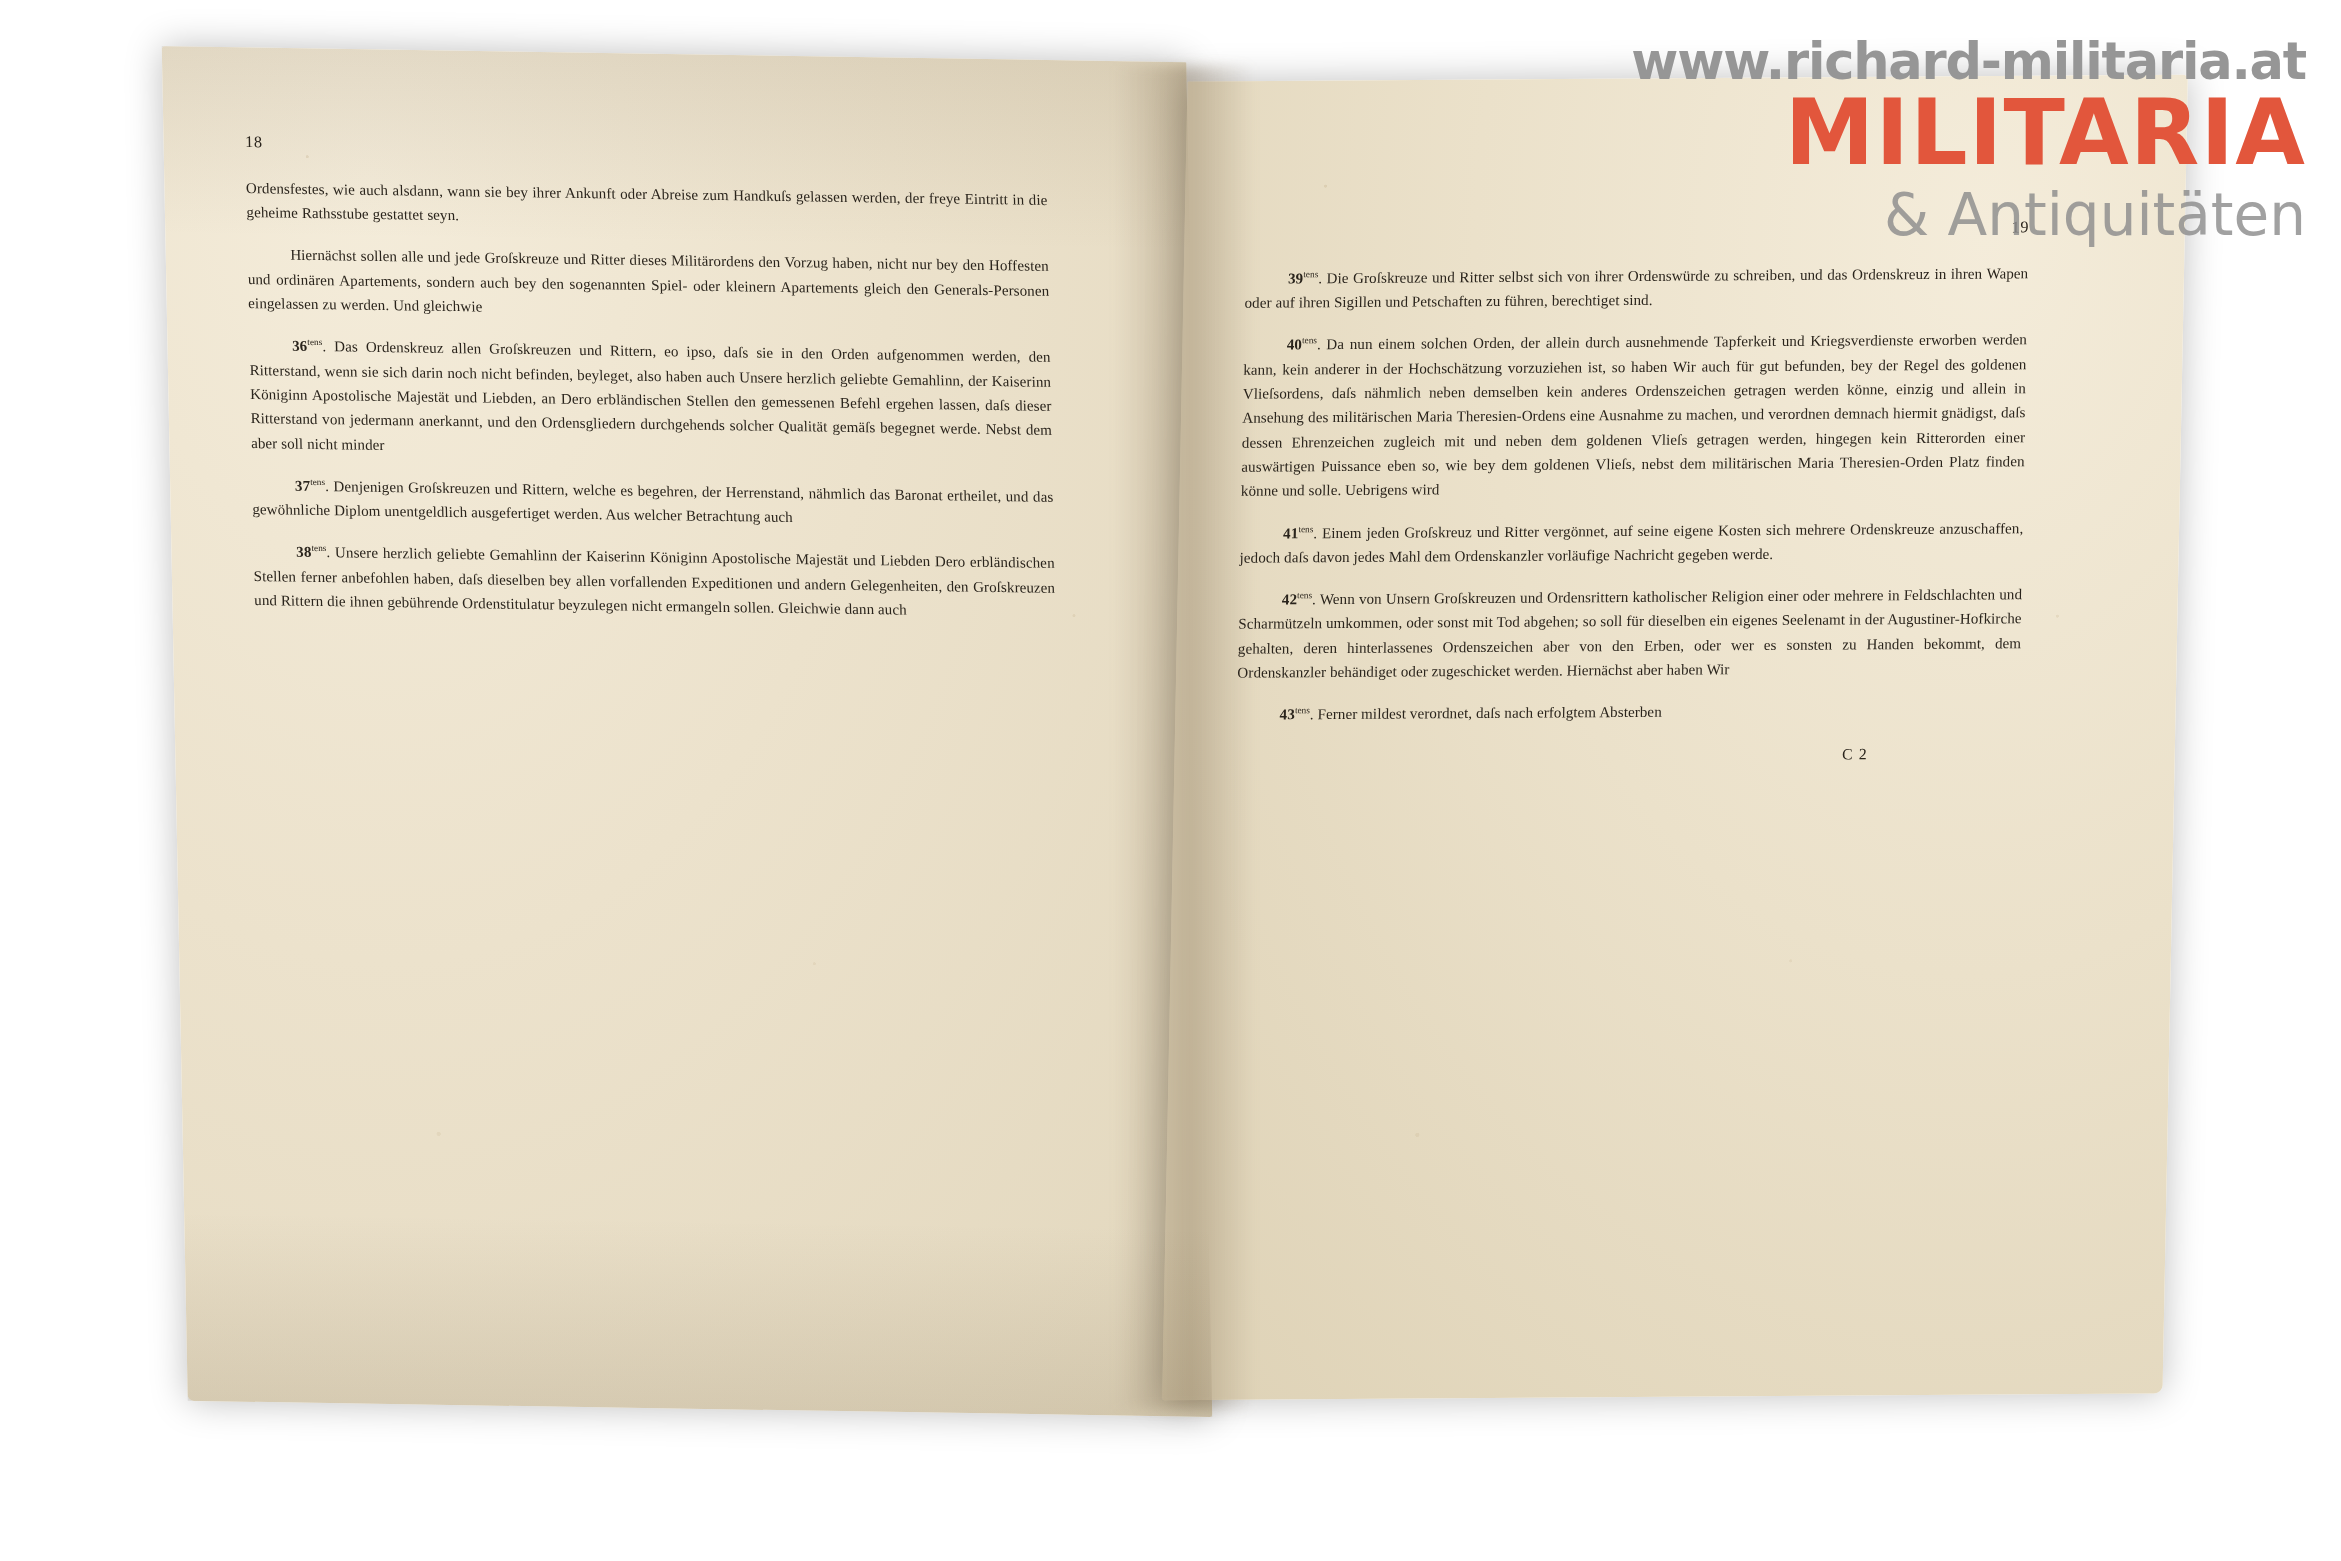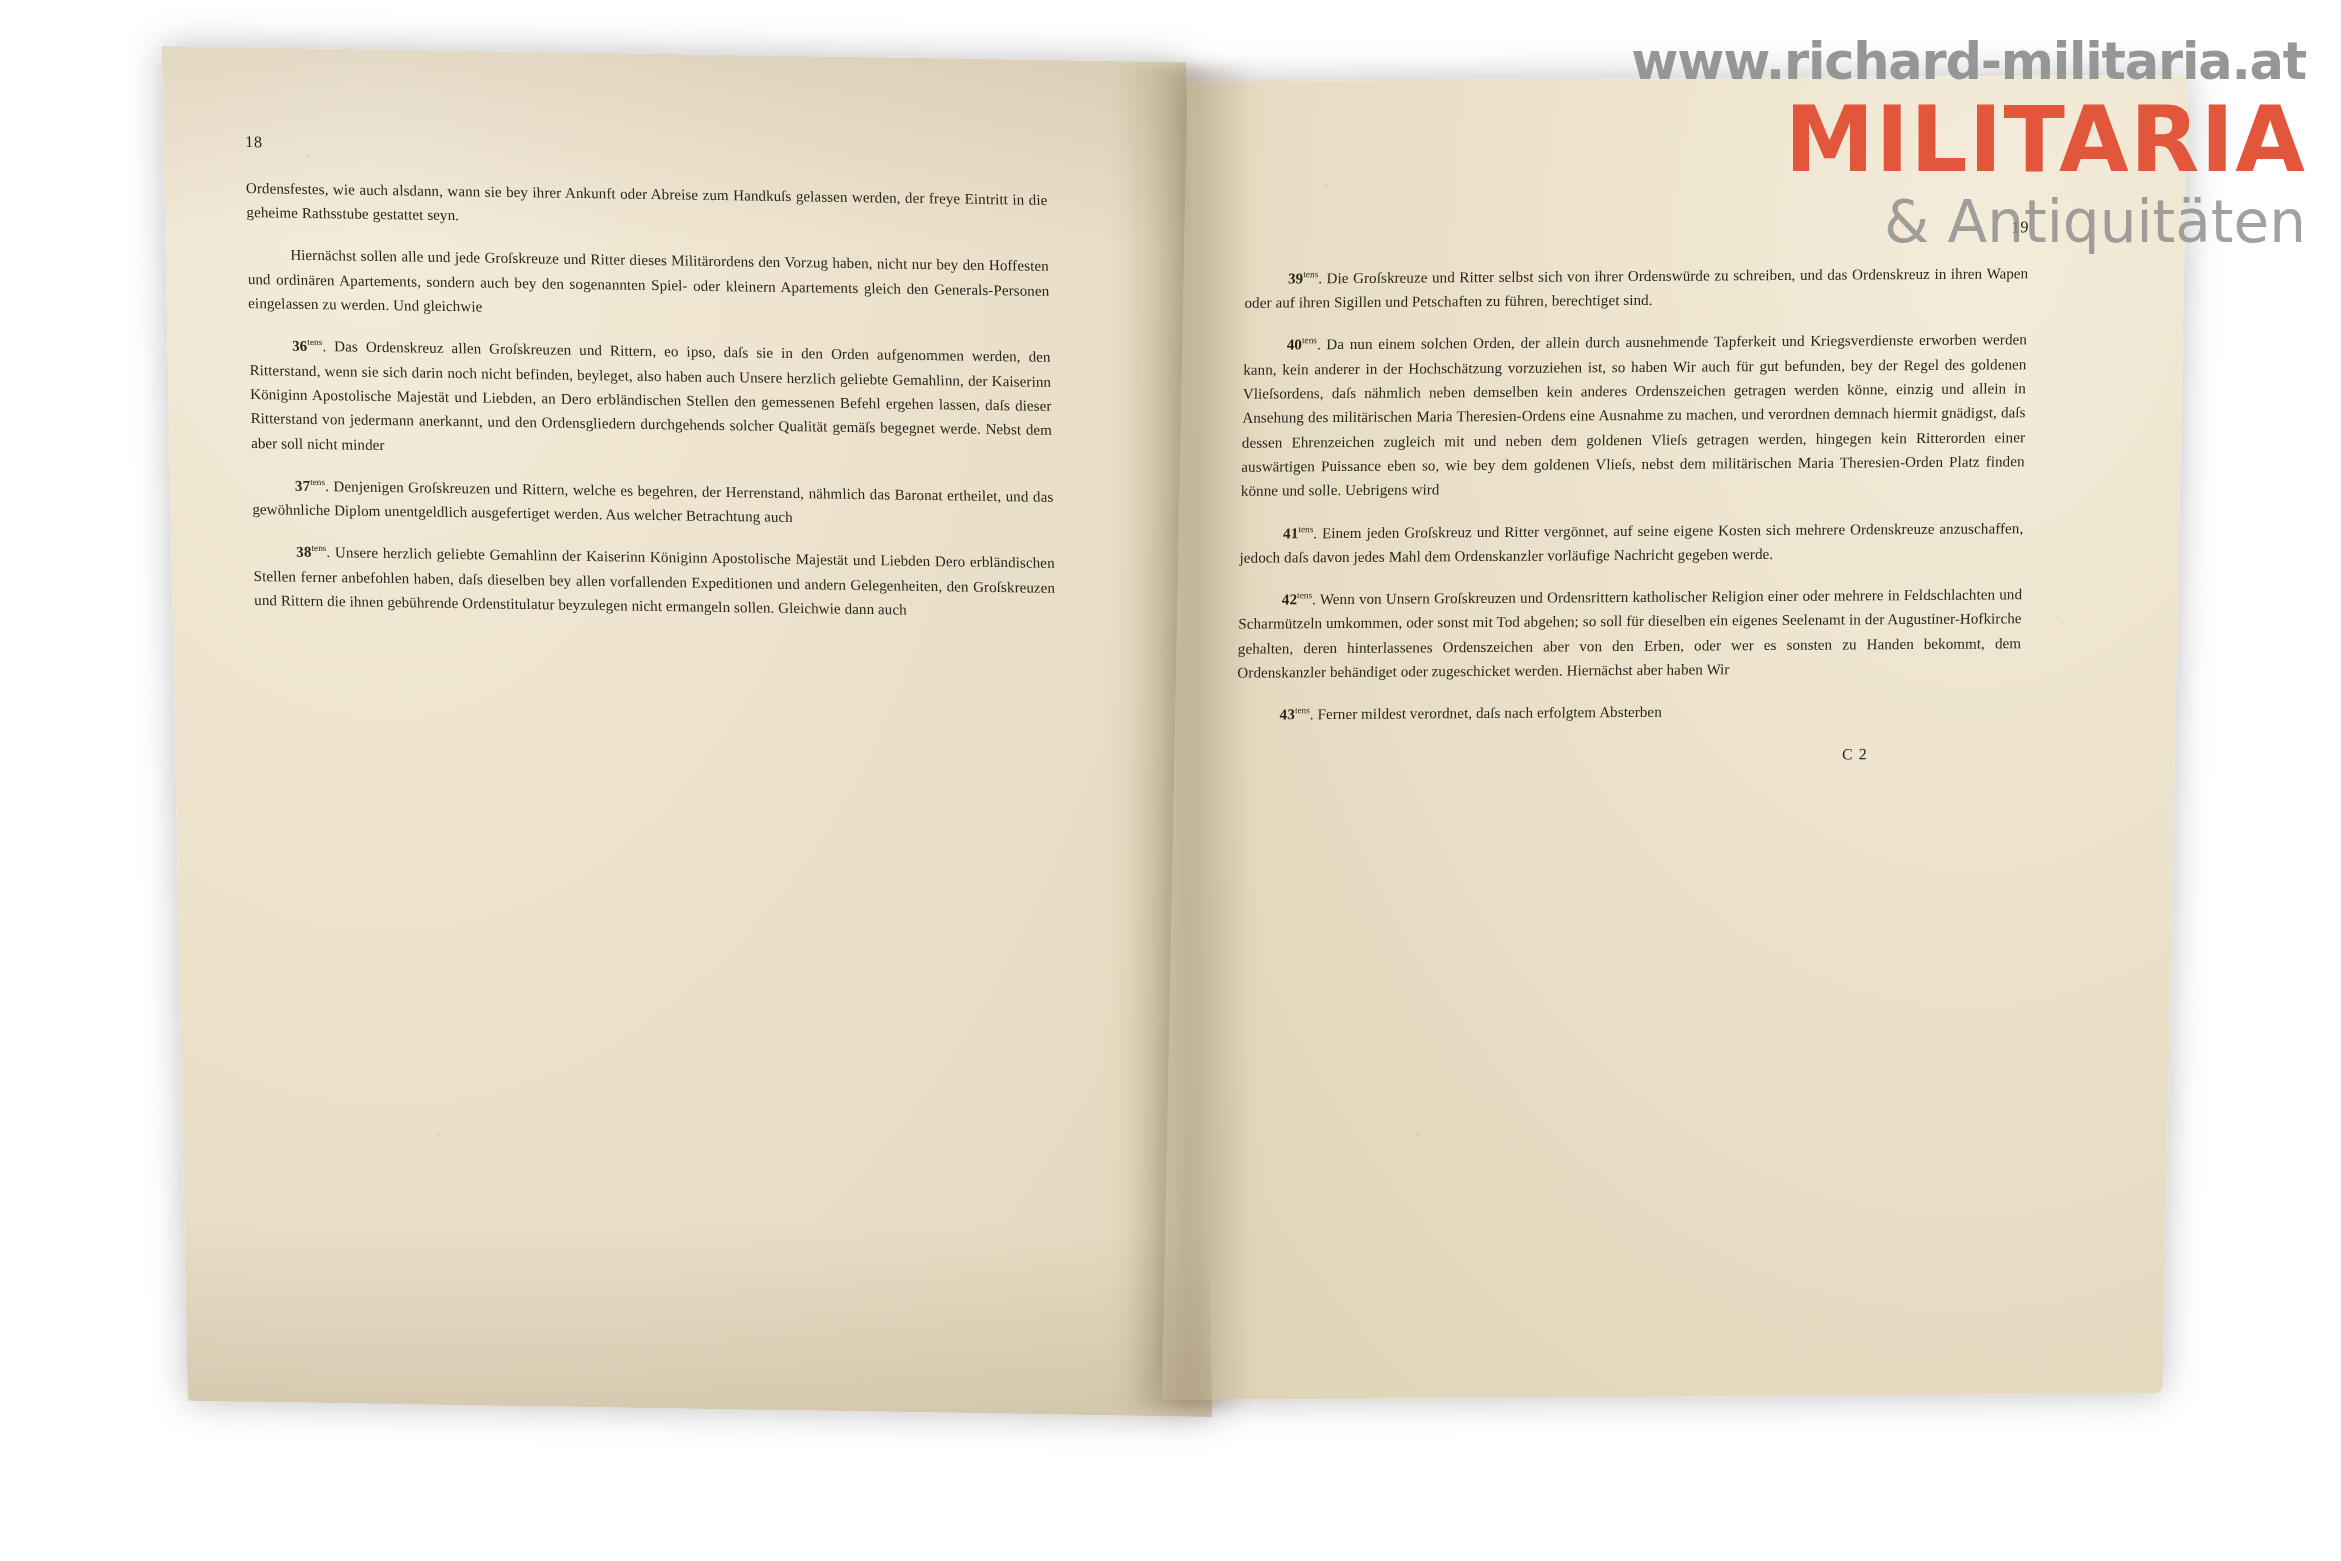--- a/index.html
+++ b/index.html
@@ -143,21 +143,21 @@
     letter-spacing: -1.2px;
     color: rgba(150,150,150,0.80);
     line-height: 1;
   }
   .wm-main {
     font-family: "DejaVu Sans", sans-serif;
     font-weight: bold;
     font-size: 90px;
     letter-spacing: 1.2px;
     line-height: 1.02;
-    margin-top: 7px;
+    margin-top: 0;
   }
   .wm-sub {
     font-family: "DejaVu Sans", sans-serif;
     font-weight: normal;
     font-size: 58px;
     line-height: 1.05;
     color: rgba(140,140,140,0.82);
     margin-top: 6px;
   }
 </style>

